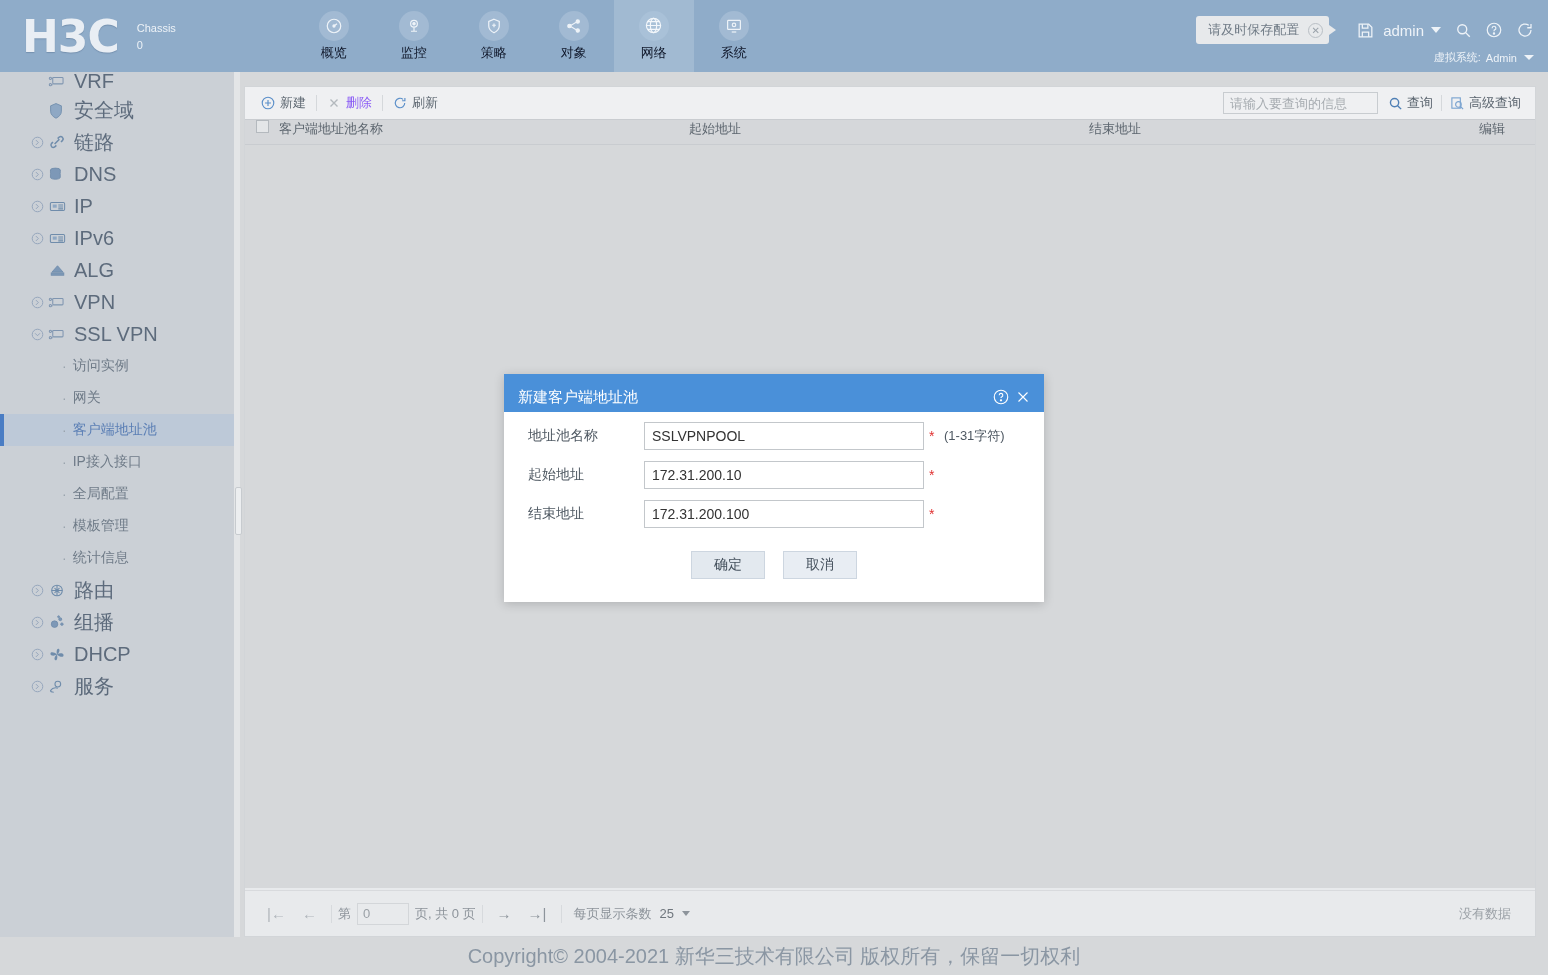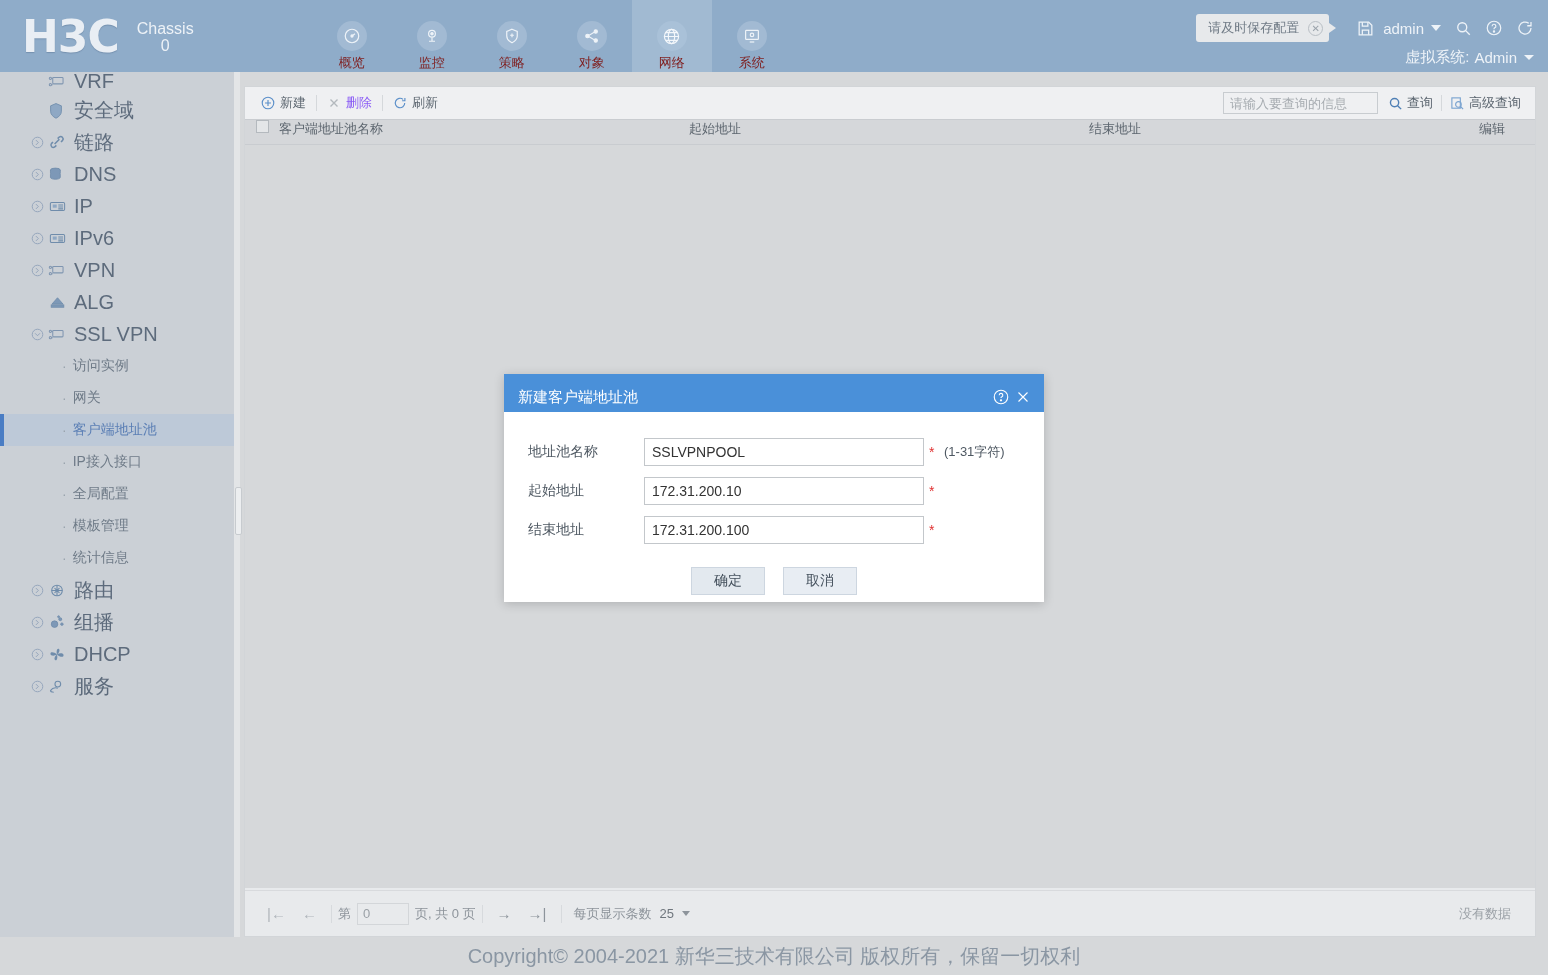--- a/index.html
+++ b/index.html
@@ -18,29 +18,28 @@
     background: #8facc9;
     display: flex; align-items: center;
   }
   .logo {
     font-family: "DejaVu Sans", sans-serif;
     font-size: 44px; font-weight: bold; color: #e9eef4;
     letter-spacing: -1px; margin-left: 22px;
     text-shadow: 0 1px 1px rgba(70,95,125,.35);
   }
   .chassis {
-    margin-left: 18px; color: #edf2f7; font-size: 16px; line-height: 17px;
+    margin-left: 18px; color: #edf2f7; font-size: 11px; line-height: 17px;
     margin-top: 2px;
-    text-align: center;
   }
   .navtabs { display: flex; margin-left: 118px; height: 72px; }
   .navtab {
     width: 80px; height: 72px; display: flex; flex-direction: column;
-    align-items: center; justify-content: flex-end; cursor: pointer;
-    color: #7f1d1d; font-size: 13px;
+    align-items: center; justify-content: center; cursor: pointer;
+    color: #0f172a; font-size: 13px;
   }
   .navtab.active { background: #a1bad2; }
   .navtab .ic {
     width: 30px; height: 30px; border-radius: 50%;
     background: #a2bad3; display: flex; align-items: center; justify-content: center;
     margin-bottom: 3px;
   }
   .navtab.active .ic { background: #a9c1d8; }
   .navtab .ic svg { display:block; }
   .navtab .lbl { font-size: 13px; }
@@ -64,21 +63,21 @@
     width: 15px; height: 15px; border-radius: 50%; border: 1px solid #b9bfc5;
     color: #9aa2aa; font-size: 10px; line-height: 13px; text-align: center;
     margin-left: 9px; cursor: pointer;
   }
   .hdr-icon { margin-left: 13px; cursor: pointer; display: flex; align-items: center; }
   .admin-name { color: #eef3f8; font-size: 15px; margin-left: 8px; cursor: pointer; }
   .caret-dn {
     width: 0; height: 0; border-left: 5px solid transparent; border-right: 5px solid transparent;
     border-top: 6px solid #eef3f8; margin-left: 7px;
   }
-  .hdr-row2 { color: #eef3f8; font-size: 15px; display: flex; align-items: center; margin-top: 5px; }
+  .hdr-row2 { color: #eef3f8; font-size: 11px; display: flex; align-items: center; margin-top: 5px; }
 
   
   .sidebar {
     position: absolute; left: 0; top: 72px; width: 236px; height: 865px;
     background: #cbd0d6; overflow: hidden;
   }
   .side-item {
     display: flex; align-items: center; height: 32px; cursor: pointer;
     color: #5d6b7c; font-size: 20px; padding-left: 30px;
   }
@@ -156,21 +155,21 @@
   .modal {
     position: absolute; left: 504px; top: 374px; width: 540px; height: 228px;
     background: #fff; box-shadow: 0 2px 10px rgba(0,0,0,.18);
   }
   .modal-hd {
     height: 38px; background: #4a90d9; display: flex; align-items: center;
     padding: 8px 12px 0 14px; color: #fff; font-size: 15px;
   }
   .modal-title { flex: 1; }
   .modal-ic { cursor: pointer; margin-left: 4px; display:flex; align-items:center; }
-  .modal-body { padding: 20px 0 0 0; }
+  .modal-body { padding: 4px 0 0 0; }
   .frow { display: flex; align-items: center; height: 39px; padding-left: 24px; }
   .flabel { width: 116px; font-size: 14px; color: #4e5862; }
   .finput {
     width: 280px; height: 28px; border: 1px solid #c3c7cb; padding: 0 7px;
     font-size: 14px; color: #333; outline: none;
     font-family: "Liberation Sans", sans-serif;
   }
   .req { color: #e03030; font-size: 14px; margin-left: 5px; width: 10px; }
   .hint { color: #4e5862; font-size: 13px; margin-left: 5px; }
   .modal-ft { display: flex; justify-content: center; margin-top: 18px; }
@@ -388,46 +387,46 @@
       <span class="ic2">
         <svg width="19" height="15" viewBox="0 0 24 18" fill="none" stroke="#6f8cab" stroke-width="1.3">
           <rect x="3" y="4" width="18" height="10" rx="1.5"></rect>
             <rect x="6" y="6.5" width="5" height="4" fill="#8fa8c4" stroke="none"></rect>
             <path d="M13 7h6M13 9.5h6M13 12h6"></path>
         </svg>
       </span>
       <span>IPv6</span>
     </div>
 
+    <div class="side-item noexp">
+      <span class="ic2">
+        <svg width="19" height="15" viewBox="0 0 24 18" fill="#7d98b7" stroke="#6f8cab" stroke-width="1">
+          <path d="M12 3l7 8H5z"></path>
+            <rect x="4" y="12" width="16" height="3"></rect>
+        </svg>
+      </span>
+      <span>ALG</span>
+    </div>
+
     <div class="side-item">
       <span class="exp">
         <svg width="13" height="13" viewBox="0 0 16 16" fill="none" stroke="#94a5bb" stroke-width="1.2">
             <circle cx="8" cy="8" r="6.5"></circle>
             <path d="M6 5l3 3-3 3"></path>
           </svg>
       </span>
       <span class="ic2">
         <svg width="19" height="15" viewBox="0 0 24 18" fill="none" stroke="#7f95b0" stroke-width="1.3">
           <rect x="6" y="4" width="13" height="8" rx="1"></rect>
             <circle cx="3" cy="5" r="1.4"></circle>
             <circle cx="3" cy="13" r="1.4"></circle>
             <path d="M4.4 5H6M4.4 13H6"></path>
         </svg>
       </span>
       <span>VPN</span>
-    </div>
-
-    <div class="side-item noexp">
-      <span class="ic2">
-        <svg width="19" height="15" viewBox="0 0 24 18" fill="#7d98b7" stroke="#6f8cab" stroke-width="1">
-          <path d="M12 3l7 8H5z"></path>
-            <rect x="4" y="12" width="16" height="3"></rect>
-        </svg>
-      </span>
-      <span>ALG</span>
     </div>
 
     <div class="side-item">
       <span class="exp">
         <svg width="13" height="13" viewBox="0 0 16 16" fill="none" stroke="#94a5bb" stroke-width="1.2">
             <circle cx="8" cy="8" r="6.5"></circle>
             <path d="M5 6.5l3 3 3-3"></path>
           </svg>
       </span>
       <span class="ic2">

